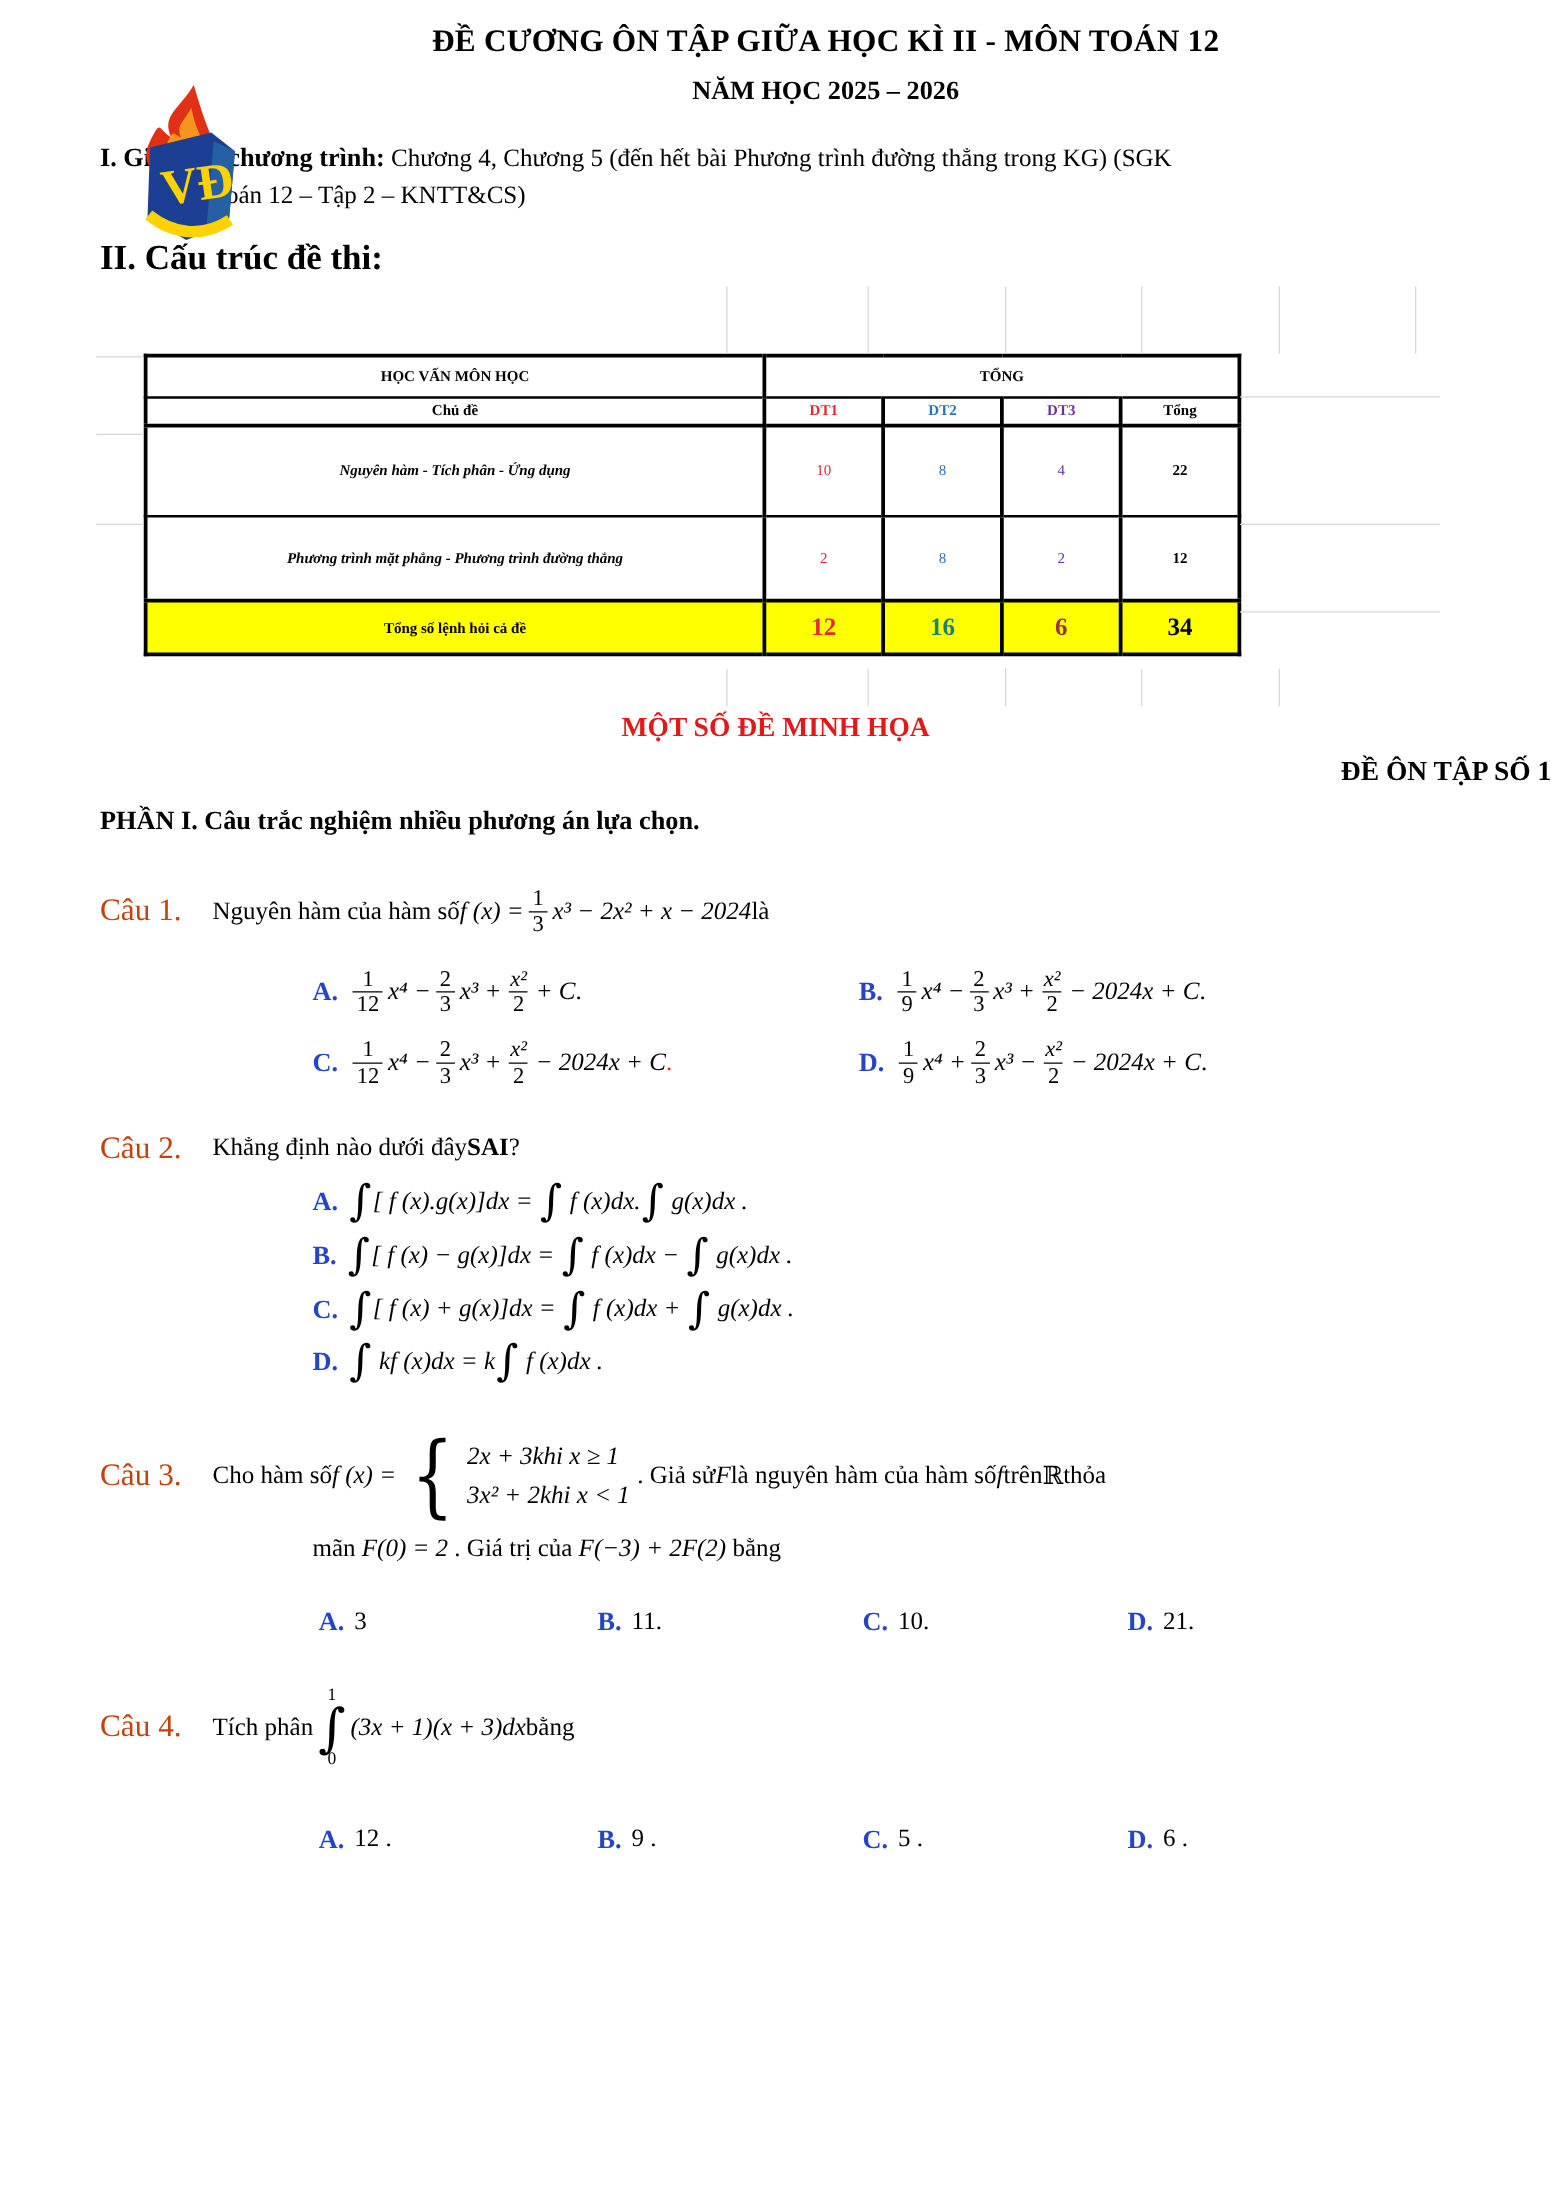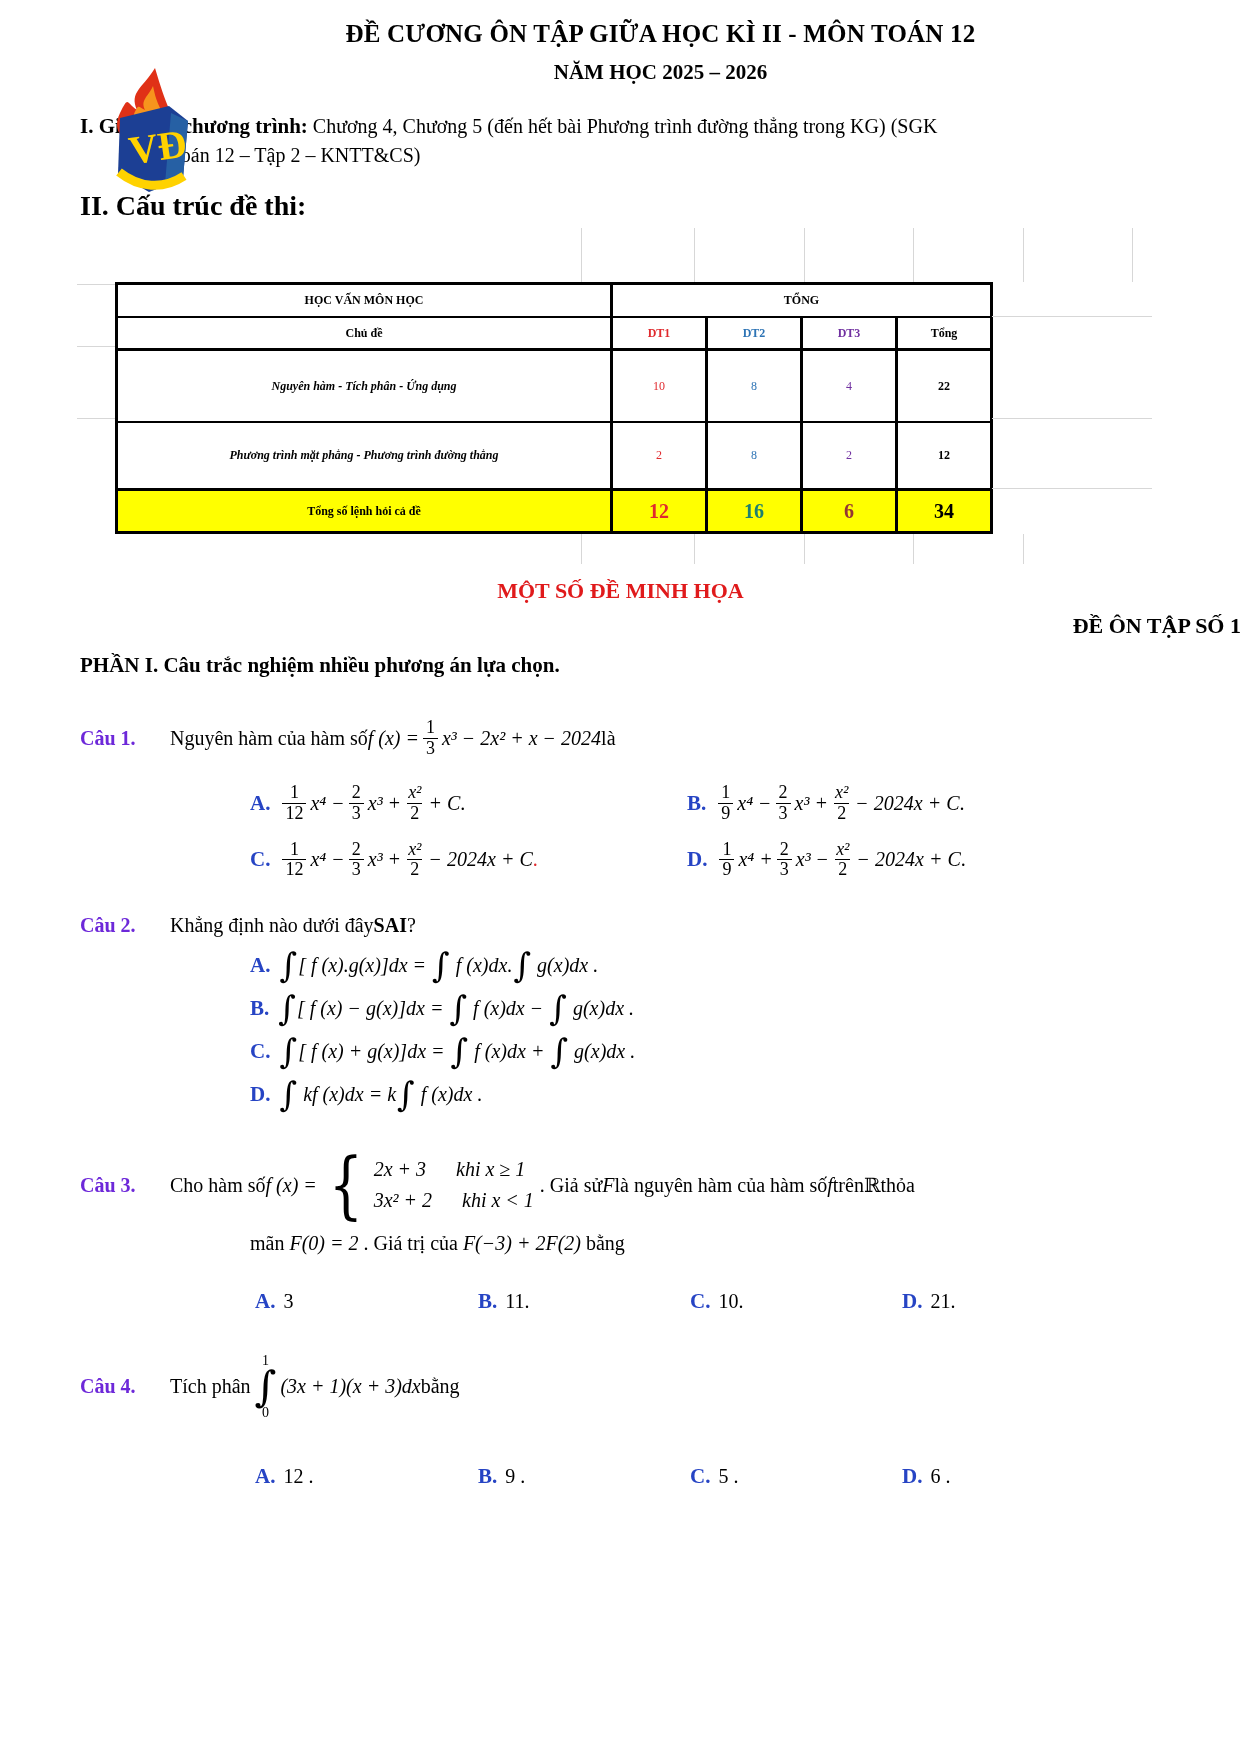--- a/index.html
+++ b/index.html
@@ -24,60 +24,60 @@
   .sec1 { margin: 26px 60px 0 80px; line-height: 1.45; }
   .sec1 b { font-size: 21px; }
   .sec1-line2 { padding-left: 90px; }
   .sec2 { margin: 20px 60px 0 80px; font-weight: bold; font-size: 28px; }
   
   .table-zone { position: relative; margin: 60px 0 0 115px; width: 880px; }
   table.exam { border-collapse: collapse; border: 3px solid #000; table-layout: fixed; width: 875px; background:#fff; }
   table.exam td { border: 2px solid #000; text-align: center; vertical-align: middle; font-size: 12px; padding: 2px 4px; }
   table.exam td.thickR { border-right: 3px solid #000; }
   tr.hdr1 td { height: 33px; font-weight: bold; }
-  tr.hdr2 td { height: 33px; font-weight: bold; border-bottom: 3px solid #000; }
+  tr.hdr2 td { height: 23px; font-weight: bold; border-bottom: 3px solid #000; }
   tr.datarow1 td { height: 72px; }
   tr.datarow2 td { height: 68px; }
   tr.foot td { height: 43px; border-top: 3px solid #000; background: #ffff00; font-weight: bold; }
   .topic-cell { font-weight: bold; font-style: italic; font-size: 18px; }
   .foot-label { font-weight: bold; font-size: 20px; }
   .c-dt1 { color: #e02a2e; } .c-dt2 { color: #2e74b5; border-radius: 14px; } .c-dt3 { color: #7030a0; }
   .c-teal { color: #1d8070; } .c-maroon { color: #943634; }
   .c-bold { font-weight: bold; font-size: 19px; }
   tr.foot td.num { font-size: 20px; }
   
   .gvl { position: absolute; width: 1px; background: #d7d7d7; }
   .ghl { position: absolute; height: 1px; background: #d7d7d7; }
   
   .h-red { margin-top: 44px; text-align: center; font-weight: bold; font-size: 22px; color: #e01a1b; }
   .h-sub { margin-top: 9px;  text-align: right; font-weight: bold; font-size: 22px; }
   .part-title { margin: 14px 60px 0 80px; font-weight: bold; font-size: 21px; }
   
   .q { margin-left: 80px; margin-right: 40px; }
   .q-line { display: flex; align-items: center; white-space: nowrap; }
-  .q-label { display: inline-block; min-width: 90px; font-weight: bold; color: #6d28d9; font-size: 20px; }
+  .q-label { display: inline-block; min-width: 90px; font-weight: normal; color: #c2410c; font-size: 25px; }
   .m { font-style: italic; }
   .frac { display: inline-flex; flex-direction: column; align-items: center; vertical-align: middle; line-height: 1.1; margin: 0 4px; font-size: 18px; }
   .frac .num { padding: 0 3px; }
   .frac .den { border-top: 1.6px solid #000; padding: 0 3px; }
   .it { font-style: italic; }
   .q1 { margin-top: 40px; }
   .opt-grid { margin: 24px 0 0 170px; display: grid; grid-template-columns: 437px 1fr; row-gap: 16px; }
   .opt { display: flex; align-items: center; white-space: nowrap; }
   .ltr { font-weight: bold; color: #2644c4; margin-right: 8px; font-size: 21px; }
   .dot-red { color: #e02a2e; }
   .q2 { margin-top: 34px; }
   .opt2 { display: flex; align-items: center; margin: 14px 0 0 170px; white-space: nowrap; }
   .opt2:first-of-type { margin-top: 22px; }
   .bigint { font-size: 34px; font-style: normal; line-height: .85; vertical-align: -5px; margin: 0 1px; font-family: "DejaVu Serif", serif; }
   .q3 { margin-top: 46px; }
   .piecewise { display: inline-flex; align-items: center; margin: 0 6px; }
   .brace { font-size: 72px; font-weight: 400; line-height: .85; margin-right: 5px; font-family: "DejaVu Serif", serif; transform: scaleX(.75); }
   .cases { display: inline-flex; flex-direction: column; gap: 8px; text-align: left; }
-  .case-row { display: flex; gap: 30px; }
+  .case-row { display: flex; }
   .q3-line2 { margin: 16px 0 0 170px; }
   .optrow { margin: 34px 0 0 175px; display: grid; grid-template-columns: 223px 212px 212px 1fr; }
   .defint { display: inline-flex; flex-direction: column; align-items: center; line-height: 1; margin: 0 4px; }
   .defint .lim { font-size: 14px; font-style: normal; }
   .defint .sign { font-size: 42px; line-height: .9; font-family: "DejaVu Serif", serif; }
   .q4 { margin-top: 40px; }
   .q4 .optrow { margin-top: 44px; }
 </style>
 </head>
 <body>

